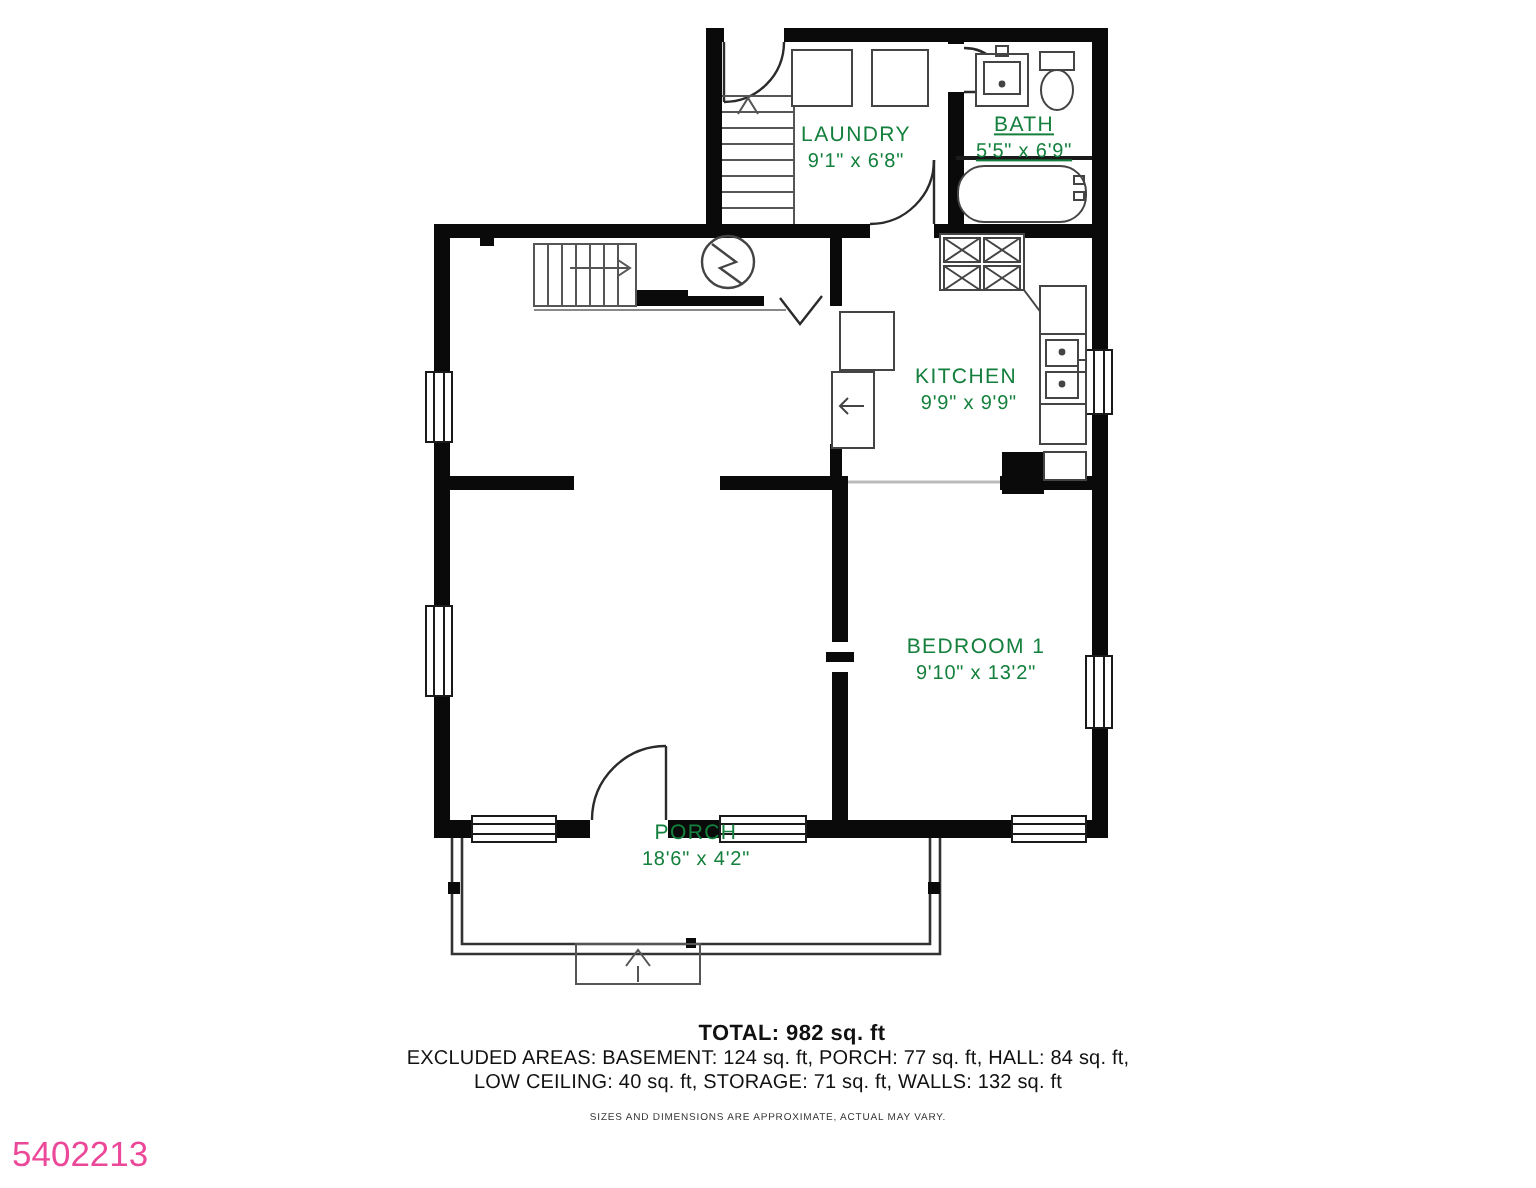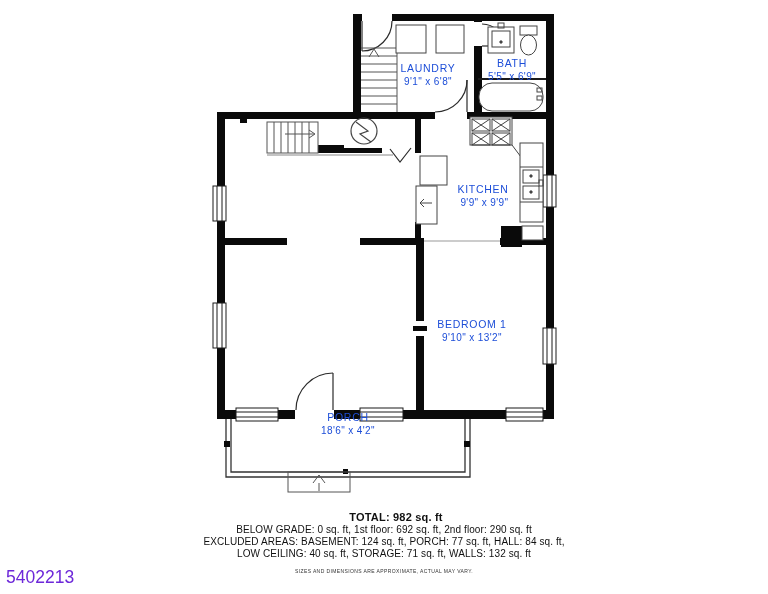--- a/index.html
+++ b/index.html
@@ -1,27 +1,27 @@
 <!DOCTYPE html>
 <html><head>
 <meta charset="utf-8">
 <style>
   html,body{margin:0;padding:0;background:#ffffff;}
   .canvas{position:relative;width:768px;height:594px;background:#ffffff;overflow:hidden;
           font-family:"Liberation Sans", sans-serif;}
   .plan-svg{position:absolute;left:0;top:0;}
   .room-label{position:absolute;transform:translate(-50%,-50%);text-align:center;
-              color:#1d4ed8;white-space:nowrap;line-height:1.25;}
+              color:#15803d;white-space:nowrap;line-height:1.25;}
   .room-name{font-size:10.5px;letter-spacing:0.7px;}
   .room-dims{font-size:10px;letter-spacing:0.4px;margin-top:1px;}
   .footer{position:absolute;left:0;right:0;top:511px;text-align:center;color:#111;}
   .f-total{font-size:11px;font-weight:bold;letter-spacing:0.2px;padding-left:24px;}
   .f-line{font-size:10px;margin-top:1px;letter-spacing:0.1px;}
   .f-disc{font-size:5px;margin-top:9px;color:#333;letter-spacing:0.4px;}
-  .listing-id{position:absolute;left:6px;top:567px;font-size:17.5px;color:#6d28d9;}
+  .listing-id{position:absolute;left:6px;top:567px;font-size:17.5px;color:#ec4899;}
 </style>
 </head>
 <body>
 
 <div class="canvas">
 
   <svg class="plan-svg" width="768" height="594" viewBox="0 0 768 594">
 
     <g fill="#0a0a0a">
       <rect x="353" y="14" width="201" height="7"></rect>
@@ -220,40 +220,39 @@
         <polyline points="313,483 319,475 325,483"></polyline>
         <line x1="319" y1="483" x2="319" y2="491"></line>
       </g>
     </g>
   </svg>
 
   <div class="room-label" style="left:428px;top:75px;">
     <div class="room-name">LAUNDRY</div>
     <div class="room-dims">9'1" x 6'8"</div>
   </div>
-  <div class="room-label" style="left:512px;top:70px;">
+  <div class="room-label" style="left:512px;top:70px;text-decoration:underline;">
     <div class="room-name">BATH</div>
     <div class="room-dims">5'5" x 6'9"</div>
   </div>
   <div class="room-label" style="left:483px;top:196px;text-align:right;">
     <div class="room-name">KITCHEN</div>
     <div class="room-dims">9'9" x 9'9"</div>
   </div>
-  <div class="room-label" style="left:472px;top:331px;text-align:center;">
+  <div class="room-label" style="left:488px;top:331px;text-align:center;">
     <div class="room-name">BEDROOM 1</div>
     <div class="room-dims">9'10" x 13'2"</div>
   </div>
   <div class="room-label" style="left:348px;top:424px;">
     <div class="room-name">PORCH</div>
     <div class="room-dims">18'6" x 4'2"</div>
   </div>
 
   <div class="footer">
     <div class="f-total">TOTAL: 982 sq. ft</div>
-    <div class="f-line">BELOW GRADE: 0 sq. ft, 1st floor: 692 sq. ft, 2nd floor: 290 sq. ft</div>
     <div class="f-line">EXCLUDED AREAS: BASEMENT: 124 sq. ft, PORCH: 77 sq. ft, HALL: 84 sq. ft,</div>
     <div class="f-line">LOW CEILING: 40 sq. ft, STORAGE: 71 sq. ft, WALLS: 132 sq. ft</div>
     <div class="f-disc">SIZES AND DIMENSIONS ARE APPROXIMATE, ACTUAL MAY VARY.</div>
   </div>
 
   <div class="listing-id">5402213</div>
 
 </div>
 
 </body></html>

